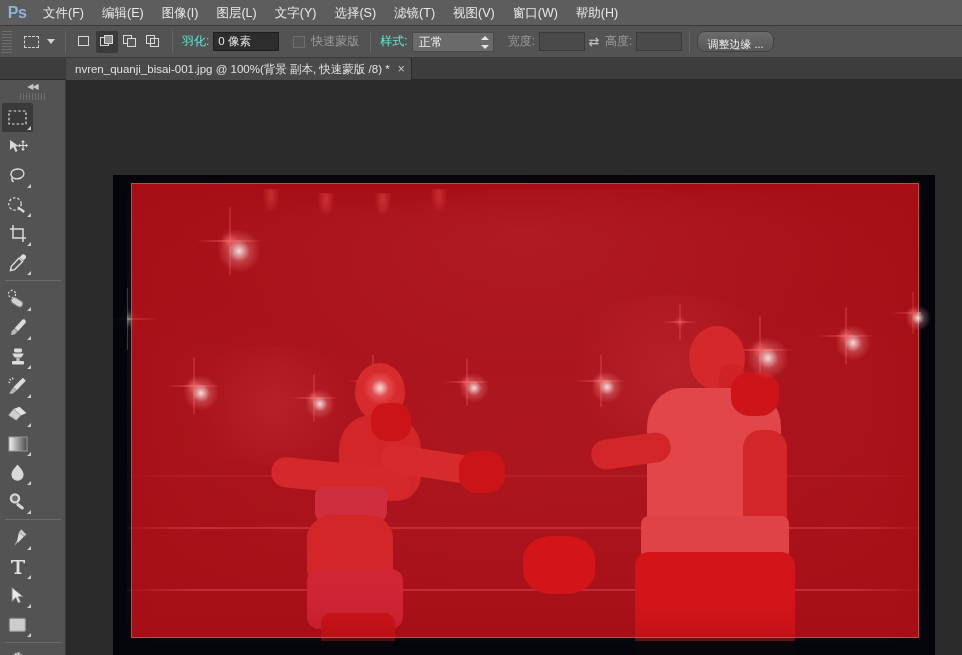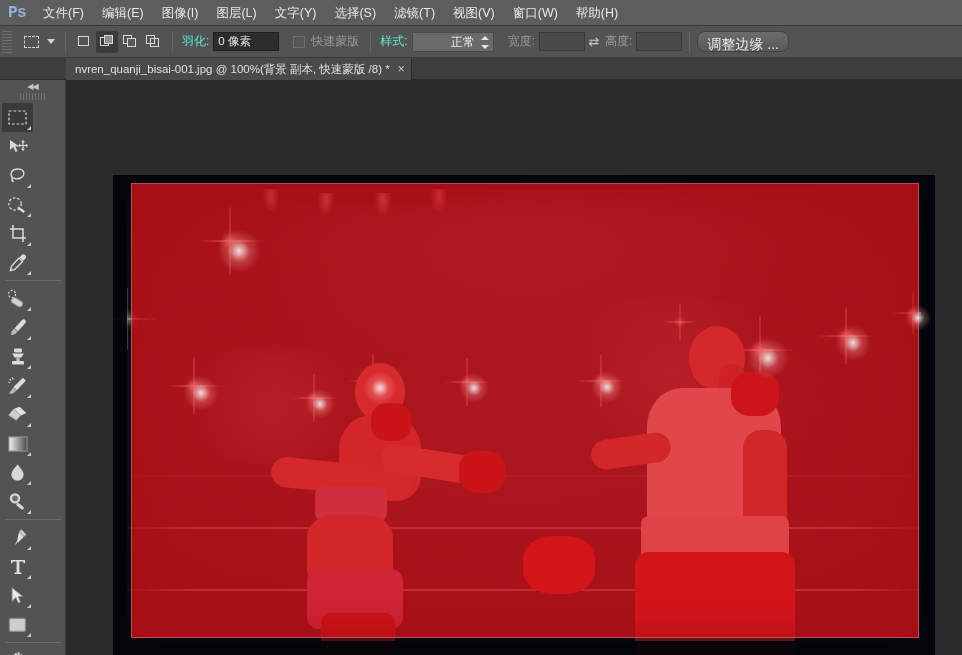--- a/index.html
+++ b/index.html
@@ -15,21 +15,21 @@
   #menubar {
     position: absolute; left: 0; top: 0; width: 962px; height: 26px;
     background: #5d5d5d;
     display: flex; align-items: center;
     border-bottom: 1px solid #3a3a3a;
   }
   #ps-logo {
     width: 34px; height: 26px;
     display: flex; align-items: center; justify-content: center;
     color: #8fb3d9; font-size: 16px; font-weight: bold;
-    font-family: Liberation Mono, monospace;
+    font-family: Liberation Sans, sans-serif;
     letter-spacing: -0.5px;
   }
   .menu-item {
     padding: 0 9px; height: 26px; line-height: 26px;
     color: #e8e8e8; font-size: 12.5px; white-space: nowrap;
     cursor: default;
   }
 
   
   #optionsbar {
@@ -89,35 +89,35 @@
   .opt-check {
     width: 12px; height: 12px;
     background: #565656; border: 1px solid #6f6f6f;
     margin-right: 4px;
   }
   .opt-select {
     position: relative;
     background: #6a6a6a; border: 1px solid #4a4a4a;
     height: 20px; width: 82px;
     color: #f0f0f0; font-size: 12px;
-    line-height: 18px; padding: 0 18px 0 6px; text-align: right;
+    line-height: 18px; padding: 0 18px 0 6px;
   }
   .spin {
     position: absolute; right: 4px; top: 3px;
     width: 8px; height: 13px;
     display: flex; flex-direction: column; justify-content: space-between;
   }
   .spin i { display:block; width:0;height:0;border-left:4px solid transparent;border-right:4px solid transparent; }
   .spin i.up { border-bottom: 4px solid #e4e4e4; }
   .spin i.dn { border-top: 4px solid #e4e4e4; }
   .swap-icon { width: 18px; color: #c9c9c9; font-size: 13px; text-align: center; }
   .opt-button {
     background: linear-gradient(#6b6b6b,#585858);
     border: 1px solid #424242; border-radius: 8px;
-    color: #ececec; font-size: 14px;
+    color: #ececec; font-size: 11px;
     height: 21px; line-height: 19px; padding: 3px 9px;
   }
 
   
   #tabbar {
     position: absolute; left: 0; top: 58px; width: 962px; height: 22px;
     background: #3d3d3d;
     border-bottom: 1px solid #2a2a2a;
   }
   #doctab {

